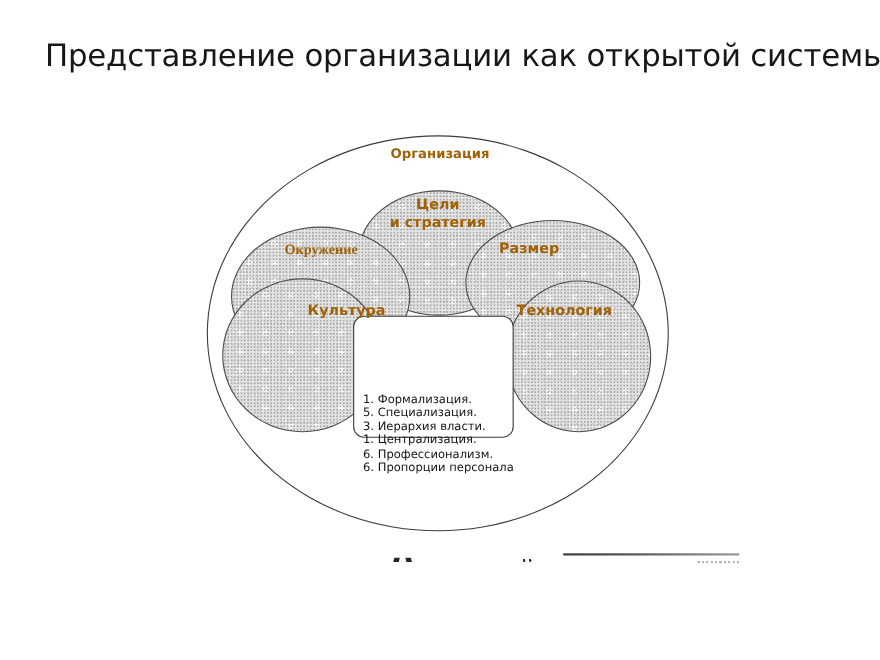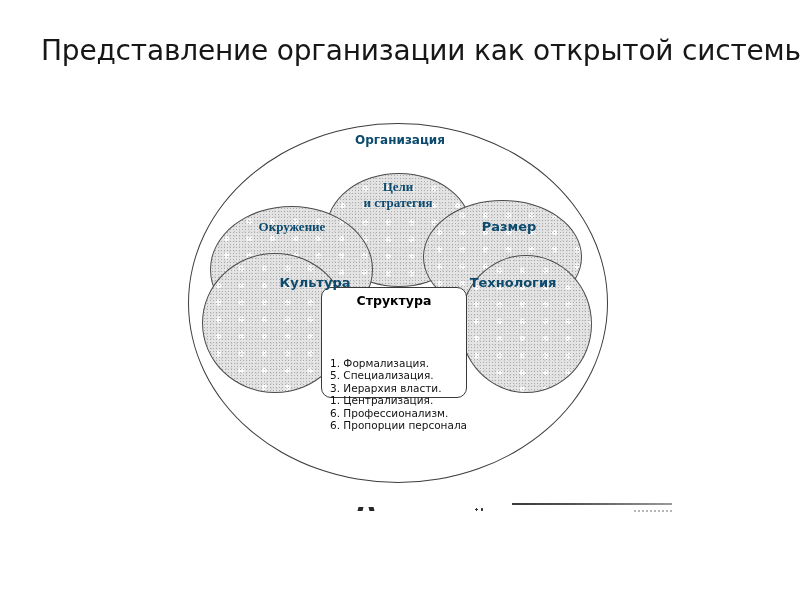--- a/index.html
+++ b/index.html
@@ -42,29 +42,29 @@
   .blob-goals       { left: 326px; top: 173px; width: 146px; height: 114px; z-index: 2; }
   .blob-environment { left: 210px; top: 206px; width: 163px; height: 127px; z-index: 3; }
   .blob-size        { left: 423px; top: 200px; width: 159px; height: 114px; z-index: 3; }
   .blob-culture     { left: 202px; top: 253px; width: 146px; height: 140px; z-index: 4; }
   .blob-technology  { left: 460px; top: 255px; width: 132px; height: 138px; z-index: 4; }
   .diagram-label {
     position: absolute;
     z-index: 7;
     transform: translateX(-50%);
     font-weight: bold;
-    color: #0c4a6e;
+    color: #a16207;
     white-space: nowrap;
     text-align: center;
   }
   .org-label        { left: 400px; top: 133px; font-size: 12px; }
-  .goals-label      { left: 398px; top: 179px; font-size: 13px; line-height: 15.5px; font-family: Liberation Serif, serif; }
+  .goals-label      { left: 398px; top: 179px; font-size: 13px; line-height: 15.5px; }
   .goals-label span { display: block; }
   .environment-label { left: 292px; top: 219px; font-size: 13px; font-family: Liberation Serif, serif; }
-  .size-label        { left: 503px; top: 219px; font-size: 13px; padding-left: 12px; }
+  .size-label        { left: 475px; top: 219px; font-size: 13px; padding-left: 12px; }
   .culture-label     { left: 283px; top: 275px; font-size: 13px; margin-left: 32px; }
   .technology-label  { left: 513px; top: 275px; font-size: 13px; }
   .structure-box {
     position: absolute;
     left: 321px; top: 287px; width: 146px; height: 111px;
     box-sizing: border-box;
     background: #ffffff;
     border: 1.5px solid #3a3a3a;
     border-radius: 10px;
     z-index: 6;
@@ -118,21 +118,20 @@
     <div class="diagram-label goals-label">
       <span>Цели</span>
       <span>и стратегия</span>
     </div>
     <div class="diagram-label environment-label">Окружение</div>
     <div class="diagram-label size-label">Размер</div>
     <div class="diagram-label culture-label">Культура</div>
     <div class="diagram-label technology-label">Технология</div>
 
     <div class="structure-box">
-      <div class="structure-title">Структура</div>
       <div class="structure-list">
         <div>1. Формализация.</div>
         <div>5. Специализация.</div>
         <div>3. Иерархия власти.</div>
         <div>1. Централизация.</div>
         <div>6. Профессионализм.</div>
         <div>6. Пропорции персонала</div>
       </div>
     </div>
 

